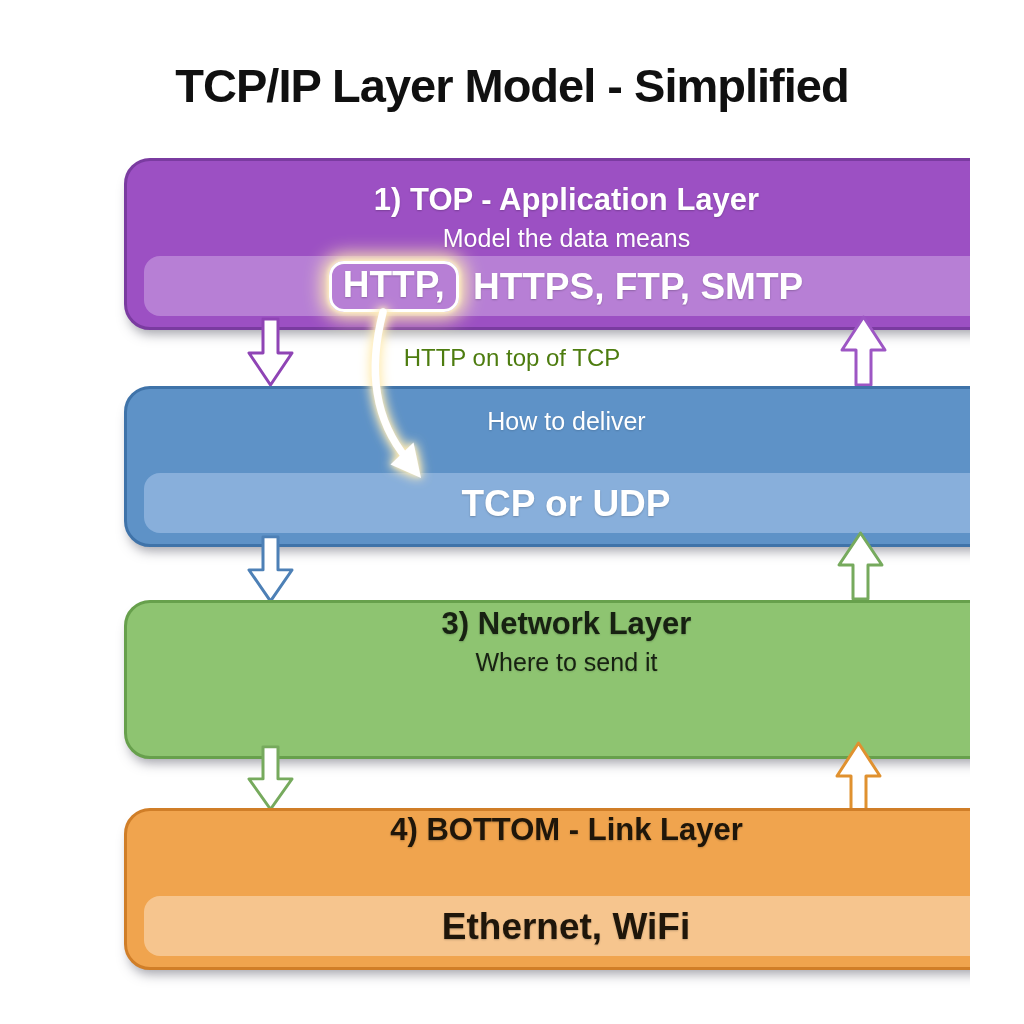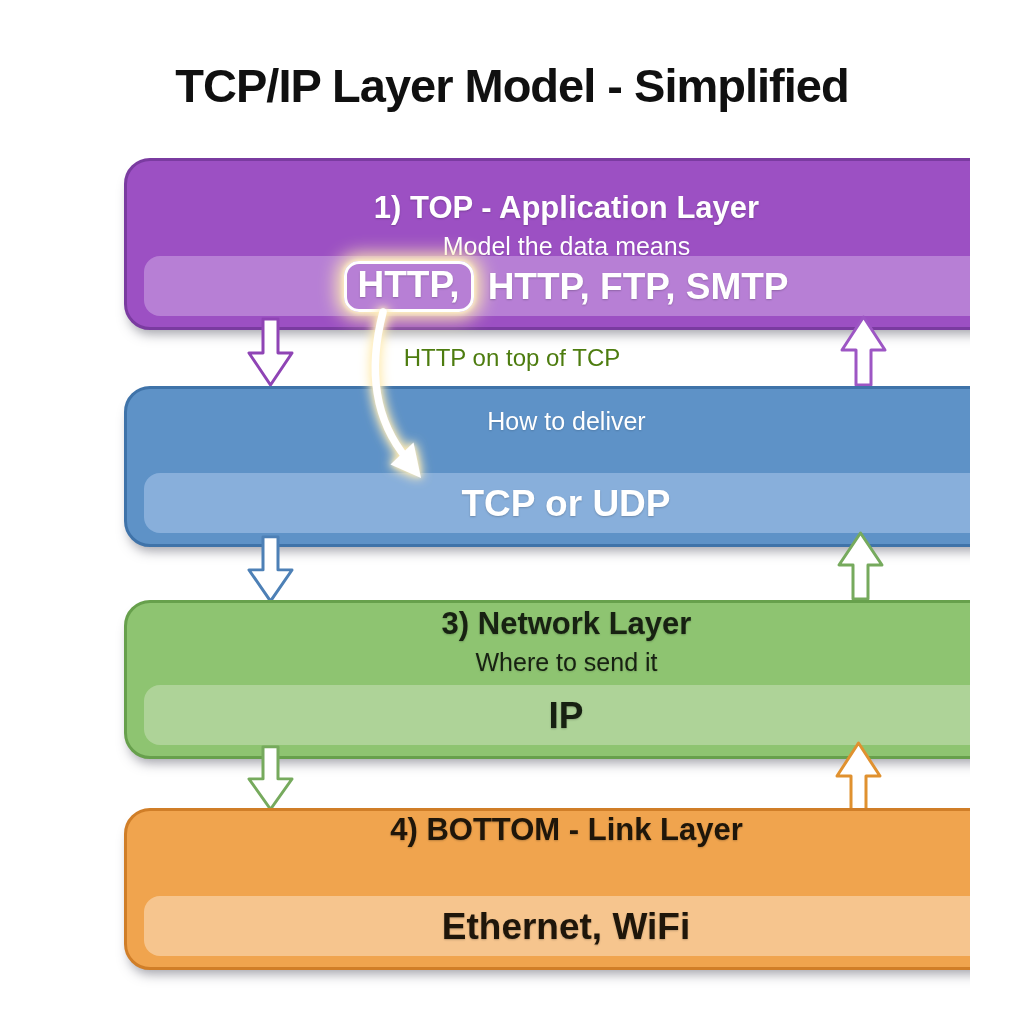--- a/index.html
+++ b/index.html
@@ -12,21 +12,21 @@
     position:absolute;top:50px;left:0;right:0;margin:0;
     text-align:center;font-size:47px;font-weight:700;letter-spacing:-1px;
     color:#101010;
   }
   .layer{
     position:absolute;left:70px;width:885px;box-sizing:border-box;
     background:var(--fill);border:3px solid var(--border);border-radius:26px;
     color:var(--text);text-align:center;
     box-shadow:0 9px 12px -5px rgba(70,70,85,0.5);
   }
-  .layer-0{top:150px;height:172px;padding-top:28px;}
+  .layer-0{top:150px;height:172px;padding-top:20px;}
   .layer-1{top:378px;height:161px;padding-top:13px;}
   .layer-2{top:592px;height:159px;padding-top:2px;}
   .layer-3{top:800px;height:162px;}
   .layer-heading{
     font-size:31px;font-weight:700;line-height:1.22;
     text-shadow:0 1px 2px rgba(0,0,0,0.22);
   }
   .layer-subtitle{
     font-size:25px;font-weight:400;line-height:1.2;margin-top:4px;
     text-shadow:0 1px 2px rgba(0,0,0,0.15);
@@ -58,21 +58,21 @@
 
 <div class="canvas">
 
   <h1 class="title">TCP/IP Layer Model - Simplified</h1>
 
   <section class="layer layer-0" style="--fill: #9c50c3; --border: #7a3ba0; --inner: #b77fd5; --text: #ffffff;">
     <div class="layer-heading">1) TOP - Application Layer</div>
     <div class="layer-subtitle">Model the data means</div>
     <div class="inner-bar">
       <span class="protocol-highlight" style="--hl-border: #ffffff; --glow: #ffeeb2;">HTTP,</span>
-        <span class="protocol-text">HTTP, FTP, SMTP</span>
+        <span class="protocol-text">HTTPS, FTP, SMTP</span>
     </div>
   </section>
 
   <svg class="block-arrow" style="left: 193px; top: 309px; height: 70px; color: rgb(143, 68, 181);" viewBox="0 0 47 72" preserveAspectRatio="none">
     <polygon points="16,2 31,2 31,37 45,37 23.5,70 2,37 16,37" fill="#ffffff" stroke="currentColor" stroke-width="3" stroke-linejoin="round"></polygon>
   </svg>
   <div class="annotation" style="color: #4d7c0f;">HTTP on top of TCP</div>
   <svg class="block-arrow" style="left: 786px; top: 307px; height: 72px; color: rgb(157, 86, 196);" viewBox="0 0 47 72" preserveAspectRatio="none">
     <polygon points="23.5,2 45,35 31,35 31,70 16,70 16,35 2,35" fill="#ffffff" stroke="currentColor" stroke-width="3" stroke-linejoin="round"></polygon>
   </svg>
@@ -87,23 +87,20 @@
   <svg class="block-arrow" style="left: 193px; top: 527px; height: 68px; color: rgb(77, 128, 182);" viewBox="0 0 47 72" preserveAspectRatio="none">
     <polygon points="16,2 31,2 31,37 45,37 23.5,70 2,37 16,37" fill="#ffffff" stroke="currentColor" stroke-width="3" stroke-linejoin="round"></polygon>
   </svg>
   <svg class="block-arrow" style="left: 783px; top: 523px; height: 70px; color: rgb(118, 170, 93);" viewBox="0 0 47 72" preserveAspectRatio="none">
     <polygon points="23.5,2 45,35 31,35 31,70 16,70 16,35 2,35" fill="#ffffff" stroke="currentColor" stroke-width="3" stroke-linejoin="round"></polygon>
   </svg>
 
   <section class="layer layer-2" style="--fill: #8ec471; --border: #67a04c; --inner: #aed398; --text: #172112;">
     <div class="layer-heading">3) Network Layer</div>
     <div class="layer-subtitle">Where to send it</div>
-    <div class="inner-bar">
-      <span class="protocol-text">IP</span>
-    </div>
   </section>
 
   <svg class="block-arrow" style="left: 193px; top: 737px; height: 66px; color: rgb(118, 170, 93);" viewBox="0 0 47 72" preserveAspectRatio="none">
     <polygon points="16,2 31,2 31,37 45,37 23.5,70 2,37 16,37" fill="#ffffff" stroke="currentColor" stroke-width="3" stroke-linejoin="round"></polygon>
   </svg>
   <svg class="block-arrow" style="left: 781px; top: 733px; height: 72px; color: rgb(224, 145, 47);" viewBox="0 0 47 72" preserveAspectRatio="none">
     <polygon points="23.5,2 45,35 31,35 31,70 16,70 16,35 2,35" fill="#ffffff" stroke="currentColor" stroke-width="3" stroke-linejoin="round"></polygon>
   </svg>
 
   <section class="layer layer-3" style="--fill: #f0a44e; --border: #d07e28; --inner: #f6c58e; --text: #1f160a;">

